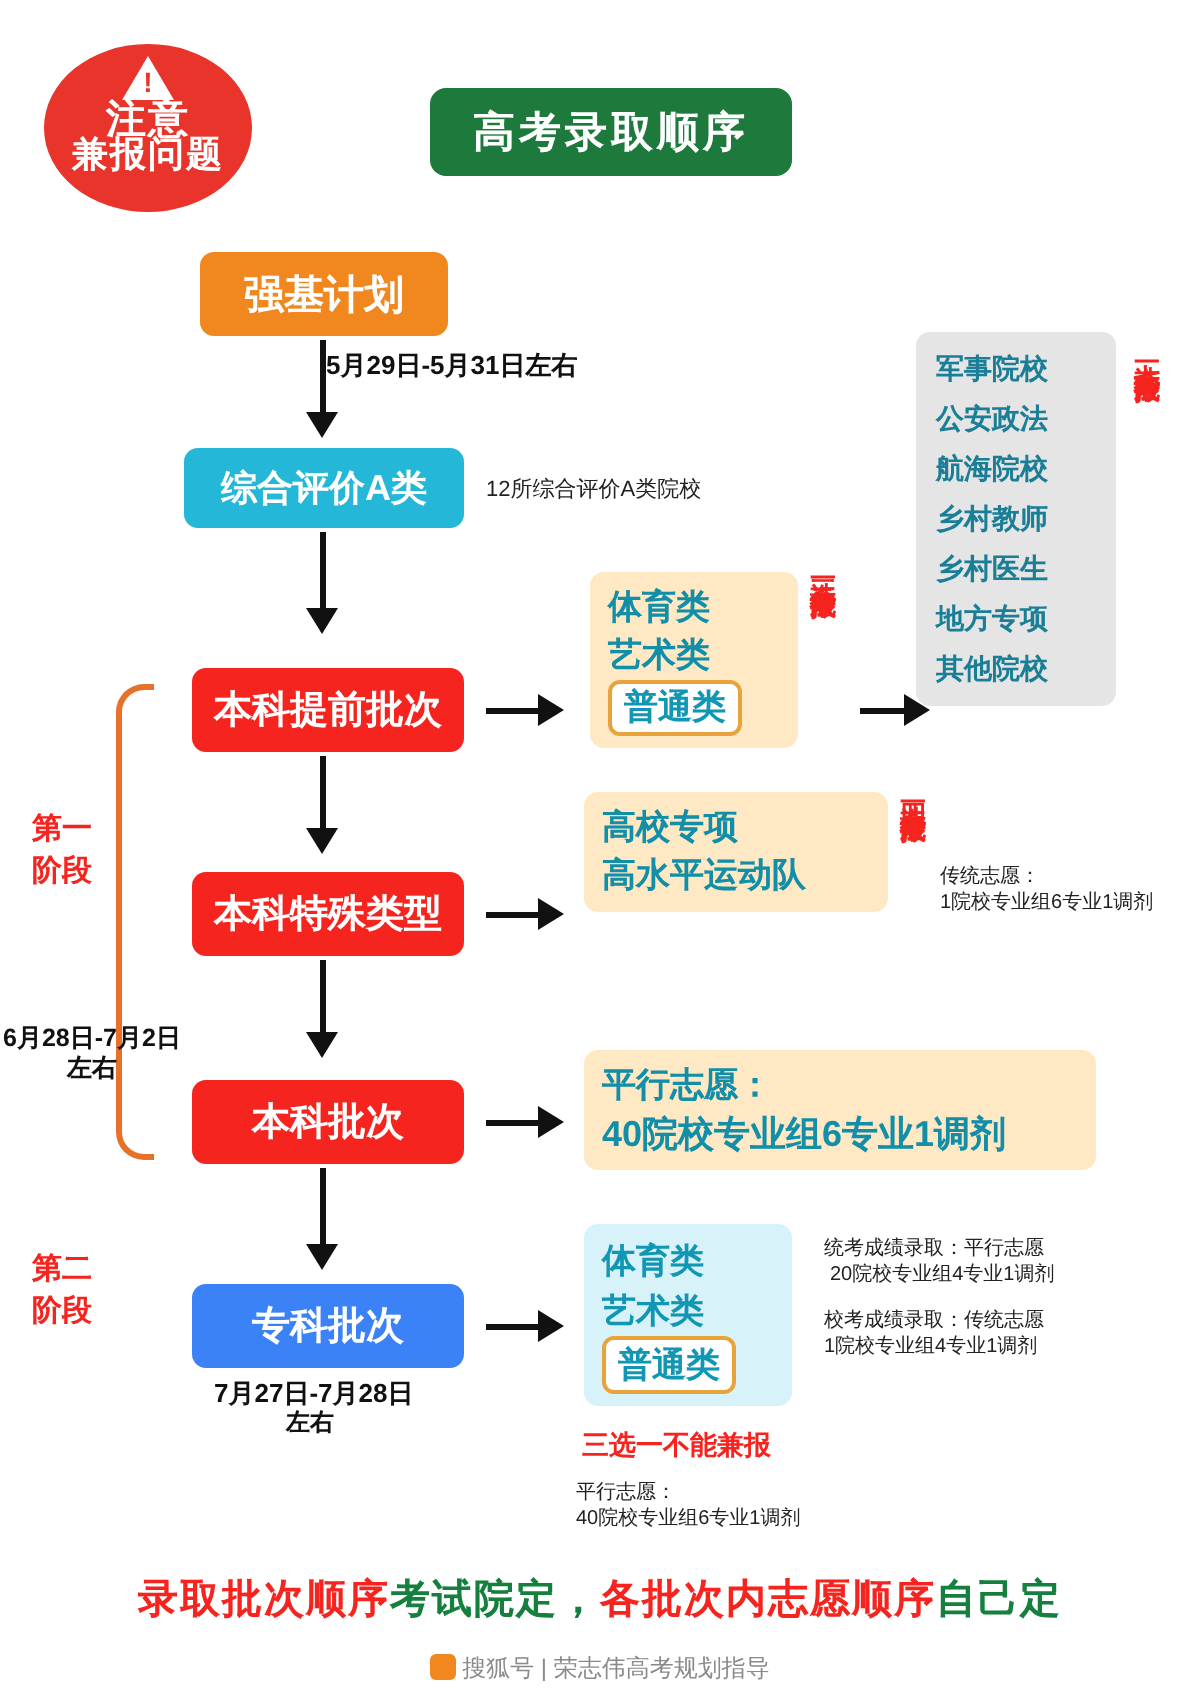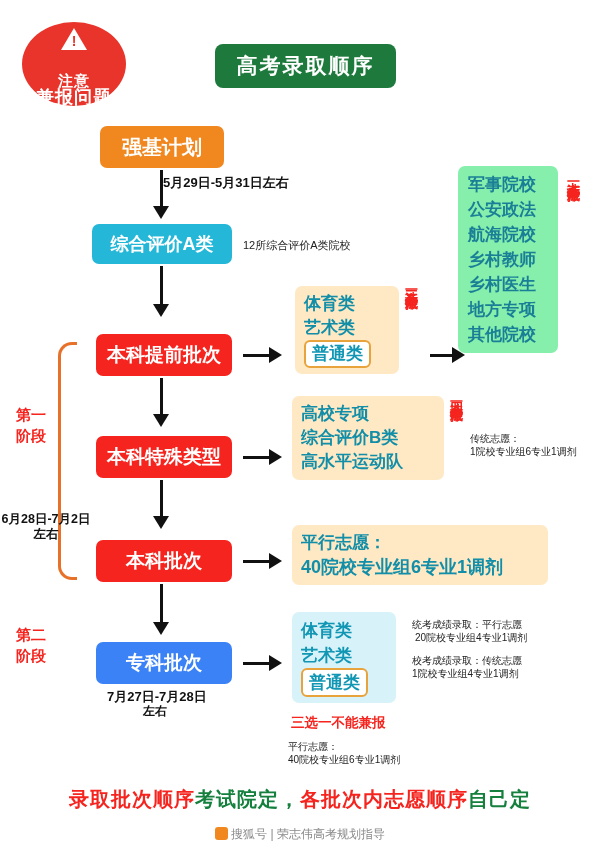--- a/index.html
+++ b/index.html
@@ -20,21 +20,21 @@
     padding-top:6px;box-sizing:border-box;
   }
   .warn-tri{
     width:0;height:0;border-left:13px solid transparent;border-right:13px solid transparent;
     border-bottom:22px solid #ffffff;position:relative;margin-bottom:2px;
   }
   .warn-tri:after{
     content:"!";position:absolute;left:-3px;top:6px;width:6px;
     color:#e8342a;font-size:14px;font-weight:bold;line-height:14px;
   }
-  .warn-l1{font-size:15px;font-weight:bold;line-height:17px;letter-spacing:1px;margin-top:20px;}
+  .warn-l1{font-size:20px;font-weight:bold;line-height:17px;letter-spacing:1px;}
   .warn-l2{font-size:18px;font-weight:bold;line-height:17px;letter-spacing:1px;}
   
   .main-title{
     left:215px;top:44px;width:181px;height:44px;
     background:#1d7a3c;border-radius:8px;
     color:#fff;font-size:21px;font-weight:bold;
     display:flex;align-items:center;justify-content:center;letter-spacing:2px;
   }
   
   .box{
@@ -58,22 +58,22 @@
   }
   .opt-highlight{
     background:#ffffff;border:2px solid #e8a33c;border-radius:6px;
     display:inline-block;padding:0 6px;color:#1196b4;
   }
   .box-blue-list{
     background:#d8f2fa;border-radius:7px;padding:6px 9px;box-sizing:border-box;
     color:#1196b4;font-size:17px;font-weight:bold;line-height:25px;
   }
   .box-mil{
-    background:#86efac;border-radius:7px;padding:6px 10px;box-sizing:border-box;
-    color:#1a7f96;font-size:17px;font-weight:bold;line-height:25px;
+    background:#e5e5e5;border-radius:7px;padding:6px 10px;box-sizing:border-box;
+    color:#1a7f96;font-size:14px;font-weight:bold;line-height:25px;
   }
   
   .vlabel{
     writing-mode:vertical-rl;text-orientation:upright;
     color:#f5241e;font-size:13px;font-weight:bold;line-height:15px;letter-spacing:1px;
   }
   
   .note{font-size:11px;color:#222;line-height:14px;}
   .note-sm{font-size:10px;color:#222;line-height:13px;}
   .date{font-size:13px;font-weight:bold;color:#111;}
@@ -178,21 +178,20 @@
   <div>其他院校</div>
 </div>
 <div class="abs vlabel" style="left:566px;top:172px;height:186px;">七选一不能兼报</div>
 
 <div class="abs arrow-right-wrap" style="left:243px;top:449px;">
   <div class="arrow-stem-h" style="width:26px;"></div>
     <div class="arrow-head-r"></div>
 </div>
 <div class="abs optbox" style="left:292px;top:396px;width:152px;">
   <div>高校专项</div>
-  <div>综合评价B类</div>
   <div>高水平运动队</div>
 </div>
 <div class="abs vlabel" style="left:449px;top:392px;height:106px;">四选一不能兼报</div>
 <div class="abs note-sm" style="left:470px;top:432px;width:128px;">传统志愿：</div>
 <div class="abs note-sm" style="left:470px;top:445px;width:132px;">1院校专业组6专业1调剂</div>
 
 <div class="abs arrow-right-wrap" style="left:243px;top:553px;">
   <div class="arrow-stem-h" style="width:26px;"></div>
     <div class="arrow-head-r"></div>
 </div>

